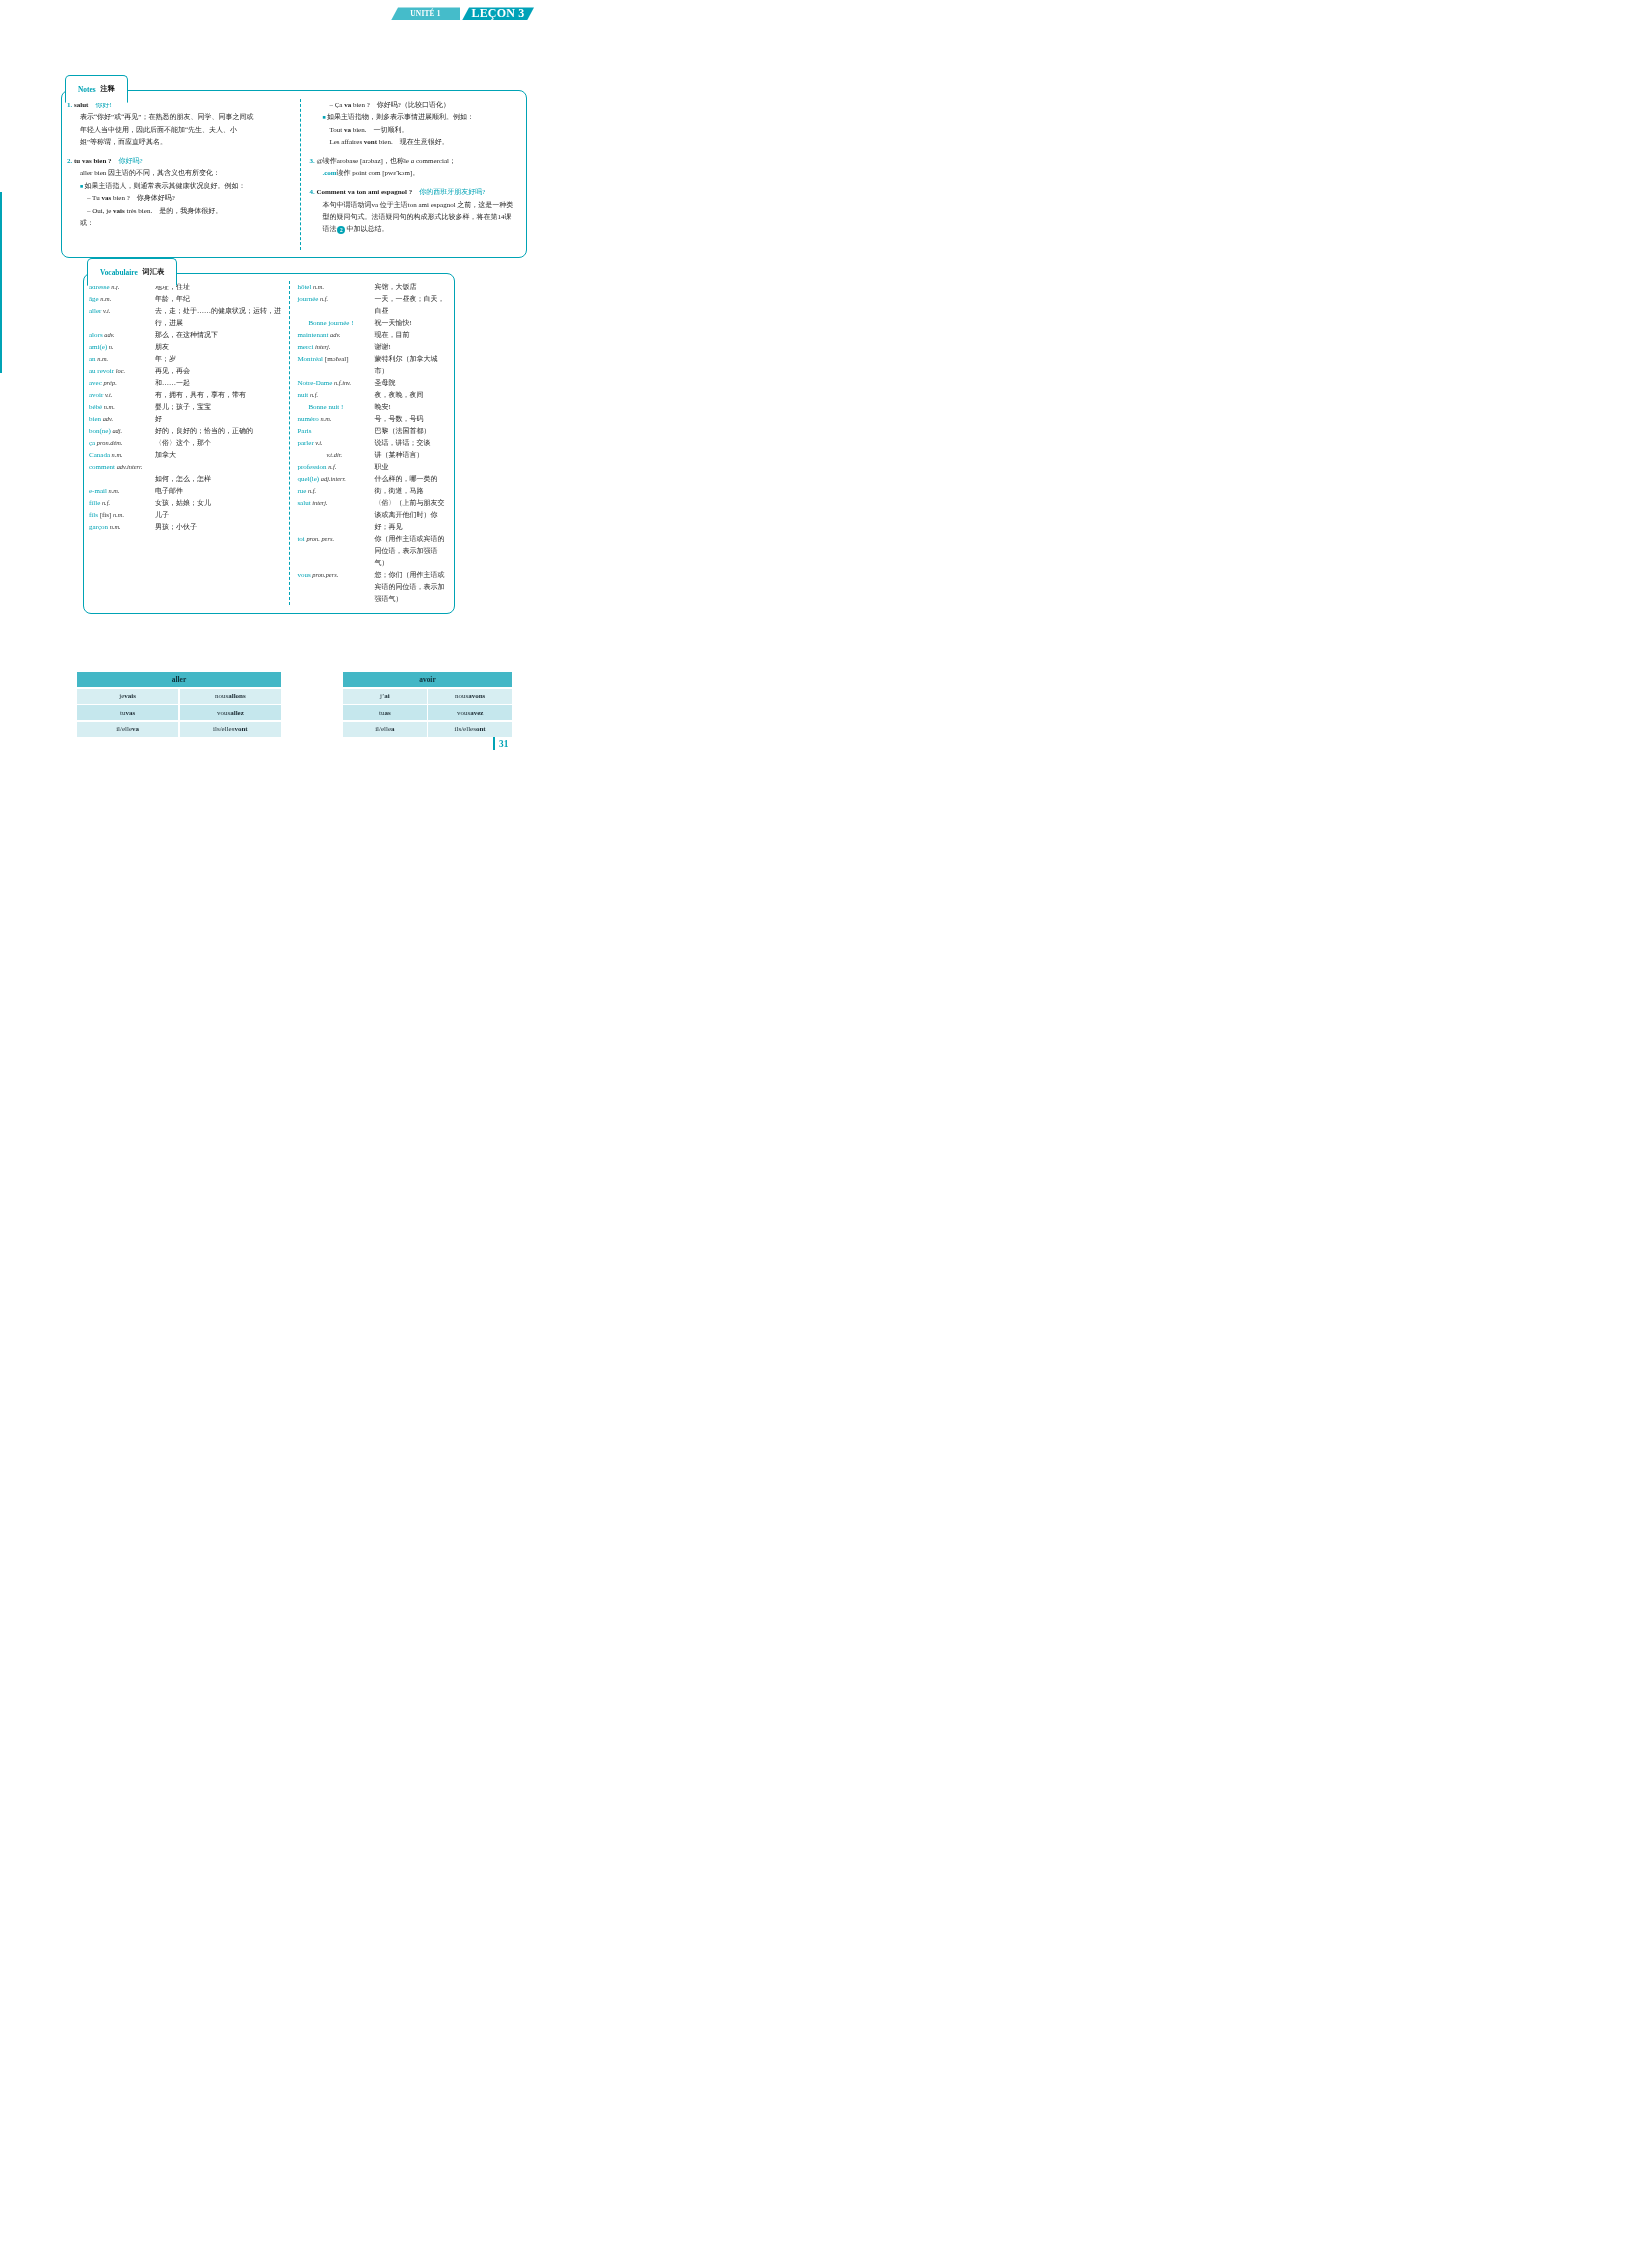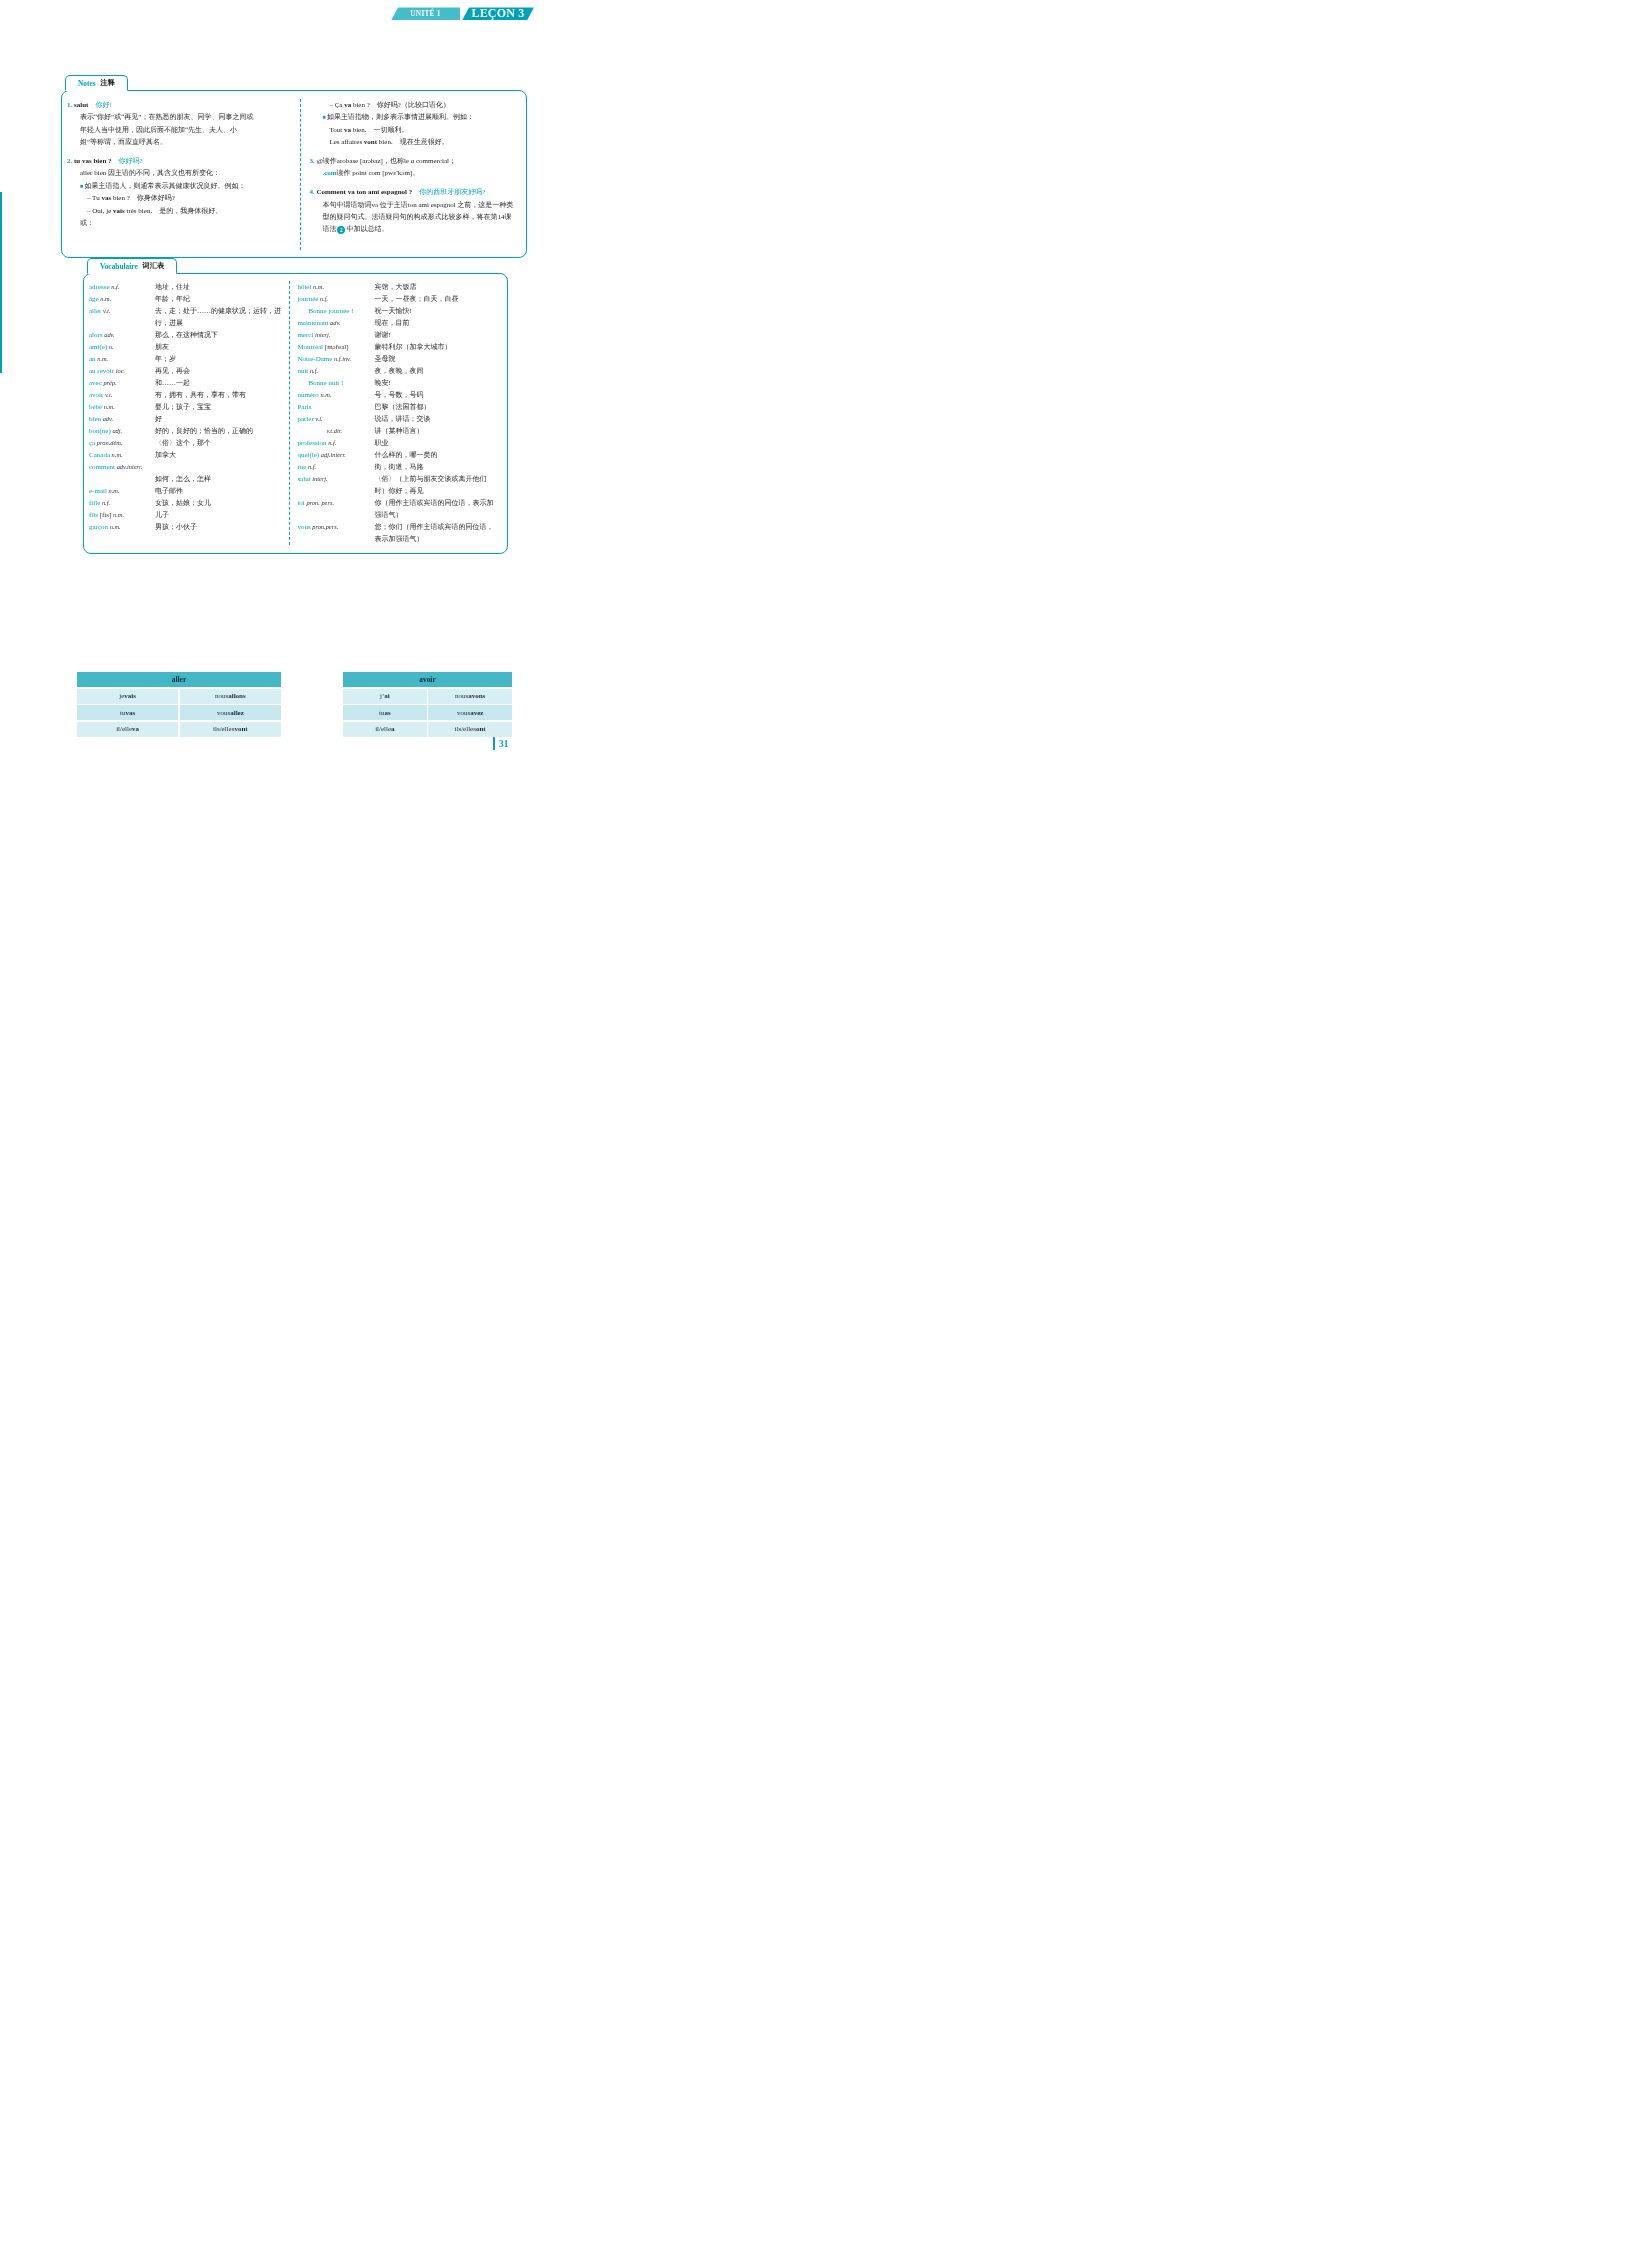--- a/index.html
+++ b/index.html
@@ -22,21 +22,21 @@
     clip-path:polygon(7px 0,100% 0,100% 100%,0 100%);}
   .lecon{width:72px;margin-left:2px;background:var(--teal-dark);color:#fff;font-weight:bold;font-size:12px;
     display:flex;align-items:center;justify-content:center;letter-spacing:0.2px;
     clip-path:polygon(7px 0,100% 0,calc(100% - 7px) 100%,0 100%);}
   
   .edge-bar{position:absolute;left:0;top:192px;width:2px;height:181px;background:var(--teal);}
   
   .section{position:absolute;}
   .tab{position:absolute;top:-15px;left:4px;height:16px;box-sizing:border-box;
     border:1px solid var(--teal);border-bottom:1px solid #fff;border-radius:5px 5px 0 0;
-    background:#fff;display:flex;align-items:center;gap:4.5px;padding:1px 12px;z-index:4;}
+    background:#fff;display:flex;align-items:center;gap:4.5px;padding:13px 12px;z-index:4;}
   .tab-fr{color:var(--teal);font-weight:bold;font-size:7.4px;}
   .tab-zh{color:#1b1b1b;font-weight:bold;font-size:7.4px;}
   .box{border:1px solid var(--teal);border-radius:8px;background:#fff;display:flex;box-sizing:border-box;position:relative;z-index:1;}
   
   .notes-section{top:90px;left:61px;width:466px;z-index:2;}
   .notes-box{min-height:168px;padding:8px 0 7px 0;}
   .n-left{width:238px;box-sizing:border-box;padding:0 46px 0 5px;}
   .n-right{flex:1;box-sizing:border-box;border-left:1px dashed var(--teal);padding:0 11px 0 8.4px;}
   .note-item{margin-bottom:6.4px;font-size:7px;}
   .note-item:last-child{margin-bottom:0;}
@@ -45,21 +45,21 @@
   .ind1{padding-left:13px;}
   .ind2{padding-left:20px;}
   .s-b{font-weight:700;}
   .s-t{color:var(--teal);}
   .s-tb{color:var(--teal);font-weight:700;}
   .s-i{font-style:italic;}
   .s-sq{color:var(--teal);font-size:5.4px;}
   .c-num{display:inline-block;width:8px;height:8px;border-radius:50%;background:var(--teal);
     color:#fff;font-size:5.4px;font-weight:700;text-align:center;line-height:8px;vertical-align:-1px;margin:0 1px;}
   
-  .vocab-section{top:273px;left:83px;width:425px;z-index:3;}
+  .vocab-section{top:273px;left:83px;width:372px;z-index:3;}
   .vocab-box{padding:7px 0 8px 0;}
   .v-left{width:205px;box-sizing:border-box;padding-left:5px;}
   .v-right{flex:1;box-sizing:border-box;border-left:1px dashed var(--teal);padding-left:7.4px;padding-right:9px;}
   .v-row{display:flex;align-items:flex-start;font-size:7px;}
   .v-word{flex:0 0 auto;line-height:12px;white-space:nowrap;box-sizing:border-box;}
   .v-left .v-word{width:66px;}
   .v-right .v-word{width:77px;}
   .v-sub{padding-left:11px;}
   .v-sub2{padding-left:29px;}
   .v-fr{color:var(--teal);}

